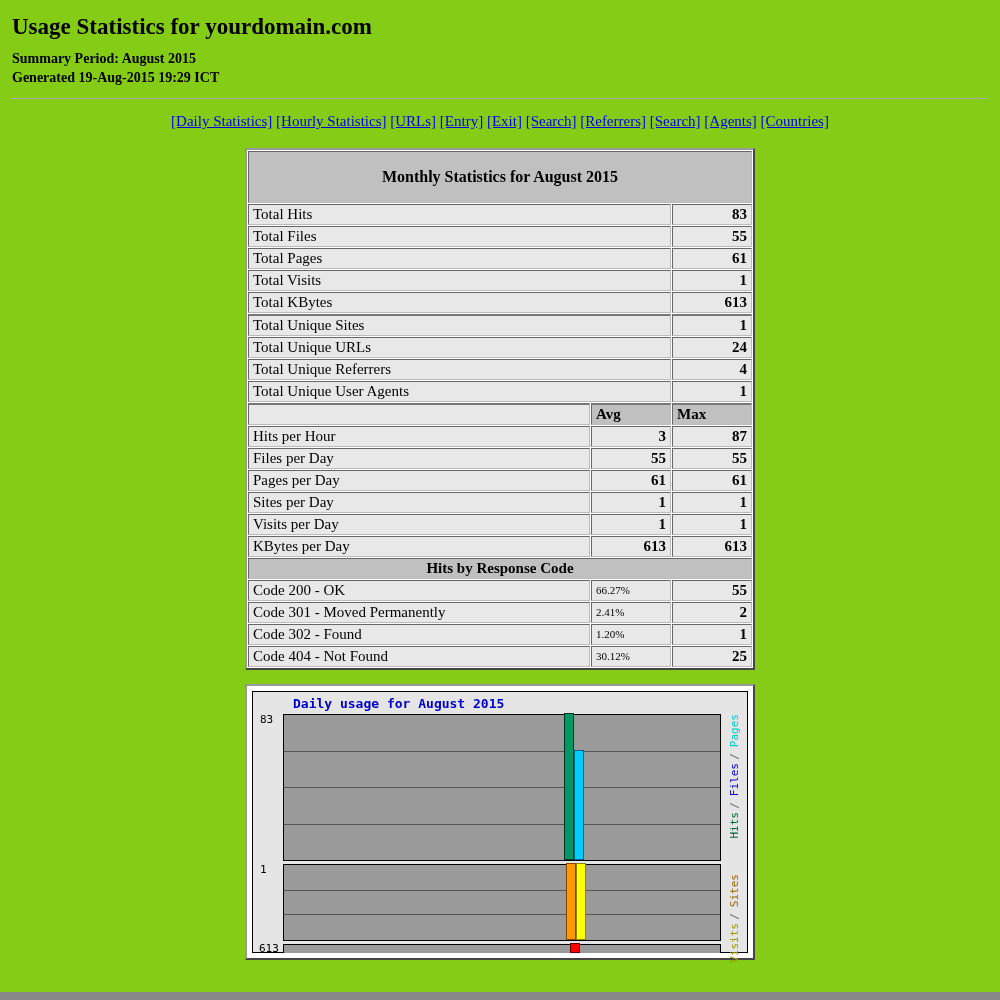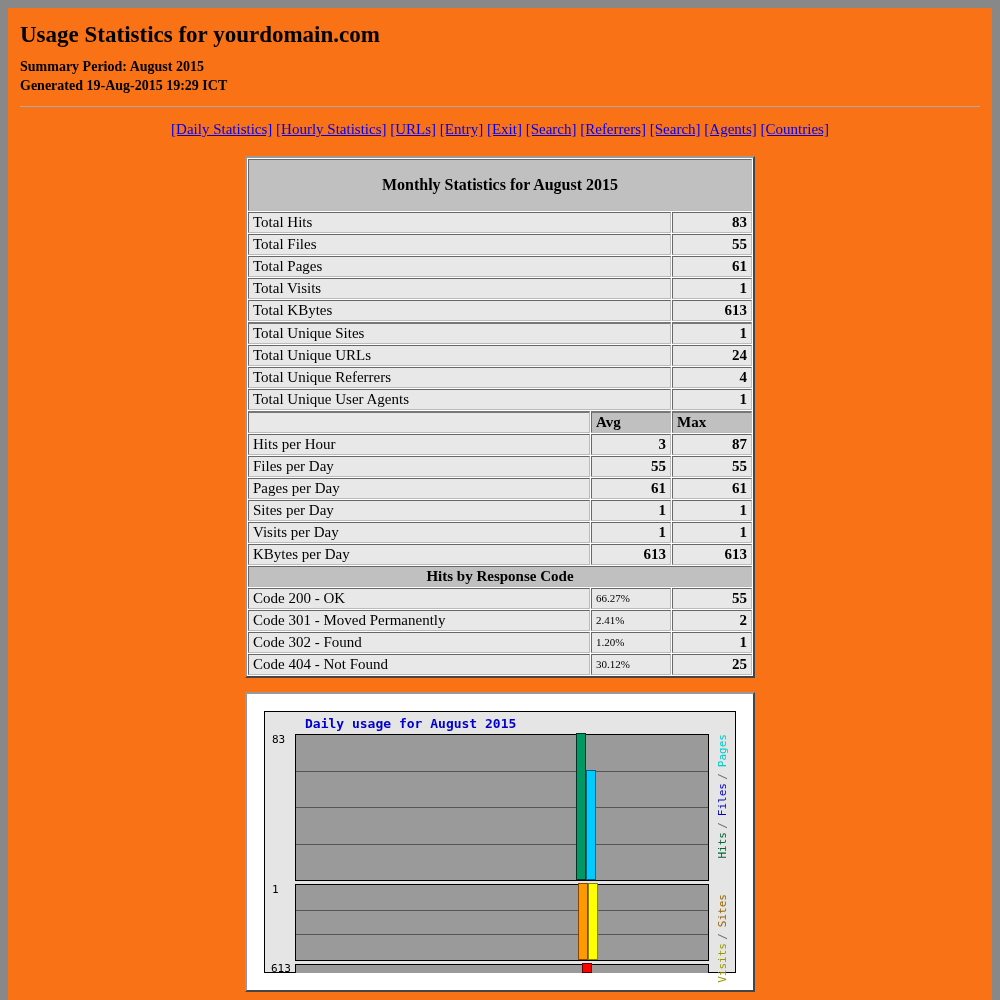--- a/index.html
+++ b/index.html
@@ -3,22 +3,22 @@
 <meta charset="utf-8">
 <style>
   body {
     margin: 0;
     padding: 0;
     background: #888;
     font-family: "Times New Roman", serif;
     color: #000;
   }
   .page {
-    background: #f97316;
-    margin: 8px;
+    background: #84cc16;
+    margin: 0;
     min-height: 992px;
     box-sizing: border-box;
     padding: 8px 12px;
   }
   h2.title {
     margin: 6px 0 10px 0;
     font-size: 23px;
     font-weight: bold;
   }
   .summary {
@@ -70,21 +70,21 @@
   }
   tbody.group { }
   tbody.group tr:first-child td { border-top: 2px solid #777; }
 
   
   .chartbox {
     width: 510px;
     margin: 0 auto;
     border: 2px outset #999;
     background: #fff;
-    padding: 17px;
+    padding: 5px;
     box-sizing: border-box;
   }
   .chart-inner {
     background: #e5e5e5;
     border: 1px solid #000;
     position: relative;
     height: 260px;
   }
   .ctitle {
     position: absolute;

